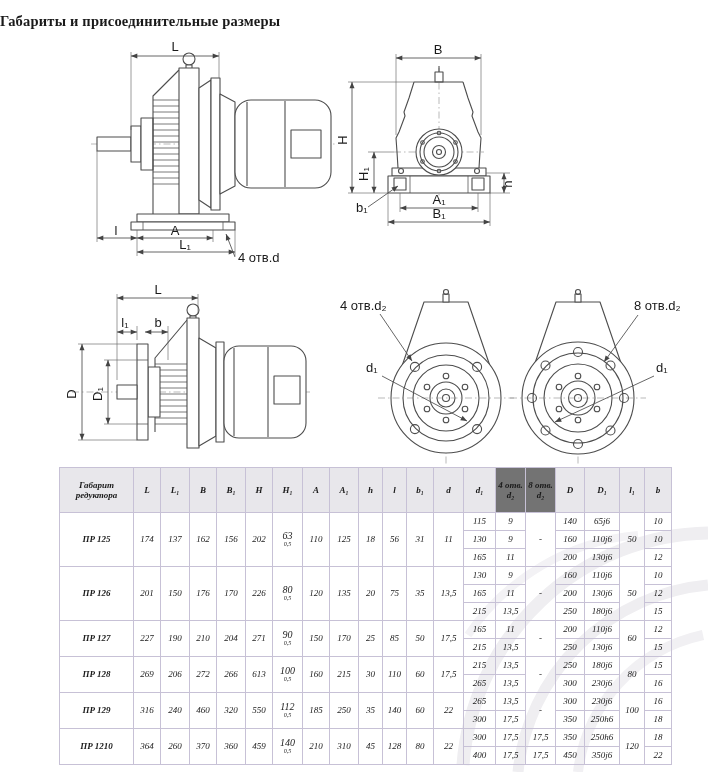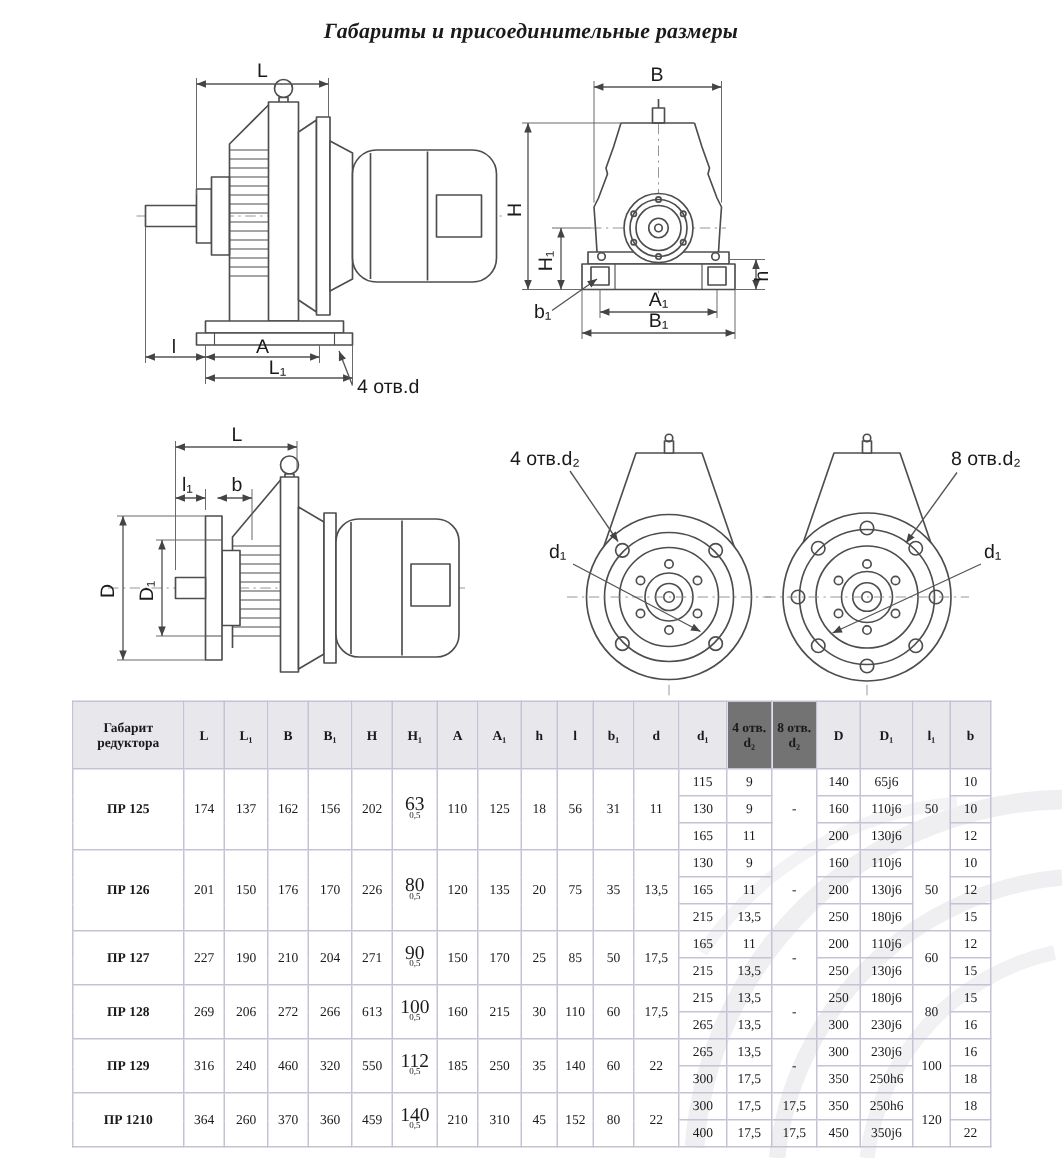--- a/index.html
+++ b/index.html
@@ -1,39 +1,39 @@
 <!DOCTYPE html>
 <html><head>
 <meta charset="utf-8">
 <style>
   html,body{margin:0;padding:0;background:#ffffff;}
   .page{position:relative;width:708px;height:772px;background:#fff;overflow:hidden;
         font-family:"Liberation Serif","DejaVu Serif",serif;color:#1a1a1a;}
-  .title{position:absolute;top:13px;left:0;right:0;text-align:center;
-         font-size:14.5px;font-weight:bold;letter-spacing:0.2px;z-index:2;font-style:italic;}
+  .title{position:absolute;top:13px;left:0;right:0;text-align:left;
+         font-size:14.5px;font-weight:bold;letter-spacing:0.2px;z-index:2;}
   .drw{position:absolute;z-index:1;}
   
   .ol{stroke:#4d4d4d;stroke-width:1.1;fill:none;stroke-linejoin:round;}
   .olf{stroke:#4d4d4d;stroke-width:1.1;fill:#ffffff;stroke-linejoin:round;}
   .rib{stroke:#4d4d4d;stroke-width:0.75;}
   .dl{stroke:#555;stroke-width:0.9;fill:none;}
   .ext{stroke:#666;stroke-width:0.65;}
   .cl{stroke:#8a8a8a;stroke-width:0.6;stroke-dasharray:7 3 1.5 3;fill:none;}
   .lbl{font-family:"Liberation Sans","DejaVu Sans",sans-serif;font-size:13px;fill:#1a1a1a;}
   
-  .tablewrap{position:absolute;left:48px;top:467px;z-index:1;}
+  .tablewrap{position:absolute;left:59px;top:467px;z-index:1;font-style:italic;}
   table.dim{border-collapse:collapse;table-layout:fixed;width:612px;background:transparent;}
   table.dim td,table.dim th{border:1px solid #c7c1d6;text-align:center;vertical-align:middle;
        font-size:9px;line-height:1.15;padding:0;font-weight:normal;overflow:hidden;}
   table.dim thead th{background:#e8e7eb;font-weight:bold;font-size:9px;height:42px;padding:1px;}
   table.dim thead th.lightc{background:#737373;}
   table.dim tbody tr{height:18px;}
   table.dim tbody th{font-weight:bold;background:transparent;}
   td.vtop{vertical-align:top;padding-top:4px;}
-  .h1v{display:block;font-size:13px;line-height:10px;}
+  .h1v{display:block;font-size:10px;line-height:10px;}
   .h1t{display:block;font-size:6px;line-height:7px;}
   .watermark{position:absolute;z-index:0;}
 </style>
 </head>
 <body>
 
 <div class="page">
 
   <svg class="watermark" style="right:0;top:515px;" width="300" height="257" viewBox="0 0 300 257">
     <path d="M300,18 A250,250 0 0 0 55,250" stroke="#efeef1" stroke-width="13" fill="none"></path>
@@ -528,21 +528,21 @@
             <td rowspan="2">370</td>
             <td rowspan="2">360</td>
             <td rowspan="2">459</td>
             <td rowspan="2">
               <span class="h1v">140</span>
               <span class="h1t">0,5</span>
             </td>
             <td rowspan="2">210</td>
             <td rowspan="2">310</td>
             <td rowspan="2">45</td>
-            <td rowspan="2">152</td>
+            <td rowspan="2">128</td>
             <td rowspan="2">80</td>
             <td rowspan="2">22</td>
             <td>300</td>
             <td>17,5</td>
             <td>17,5</td>
             <td>350</td>
             <td>250h6</td>
             <td rowspan="2">120</td>
             <td>18</td>
           </tr>

